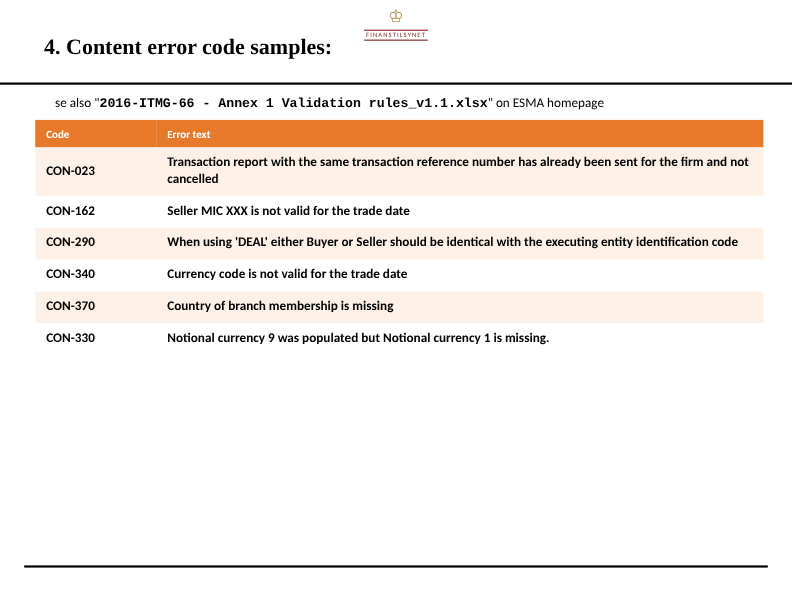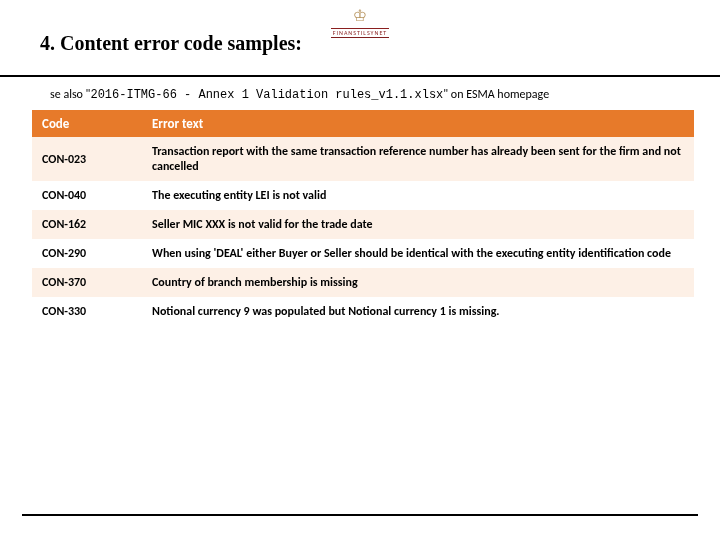--- a/index.html
+++ b/index.html
@@ -42,36 +42,36 @@
     font-family: Georgia, "Times New Roman", serif;
     font-weight: bold;
     font-size: 20px;
   }
   .subtext {
     padding: 10px 40px 8px 50px;
     font-size: 12px;
   }
   .sub-mono {
     font-family: "Courier New", monospace;
-    font-weight: normal;
+    font-weight: bold;
     font-size: 12px;
   }
   table {
     border-collapse: collapse;
     width: calc(100% - 58px);
     margin-left: 32px;
     margin-right: 26px;
   }
   thead th {
     background: #e77a2a;
     color: #fff;
     font-weight: bold;
     text-align: left;
     padding: 6px 10px;
-    font-size: 13px;
+    font-size: 10px;
   }
   tbody td {
     padding: 7px 10px;
     vertical-align: middle;
     font-weight: bold;
     font-size: 12px;
     line-height: 1.25;
   }
   tbody tr:nth-child(odd) td { background: #fdf0e6; }
   tbody tr:nth-child(even) td { background: #ffffff; }
@@ -106,30 +106,30 @@
       <th>Code</th>
       <th>Error text</th>
     </tr>
   </thead>
   <tbody id="tbody">
       <tr>
         <td class="code-col">CON-023</td>
         <td>Transaction report with the same transaction reference number has already been sent for the firm and not cancelled</td>
       </tr>
       <tr>
-        <td class="code-col">CON-040</td>
-        <td>The executing entity LEI is not valid</td>
-      </tr>
-      <tr>
         <td class="code-col">CON-162</td>
         <td>Seller MIC XXX is not valid for the trade date</td>
       </tr>
       <tr>
         <td class="code-col">CON-290</td>
         <td>When using 'DEAL' either Buyer or Seller should be identical with the executing entity identification code</td>
+      </tr>
+      <tr>
+        <td class="code-col">CON-340</td>
+        <td>Currency code is not valid for the trade date</td>
       </tr>
       <tr>
         <td class="code-col">CON-370</td>
         <td>Country of branch membership is missing</td>
       </tr>
       <tr>
         <td class="code-col">CON-330</td>
         <td>Notional currency 9 was populated but Notional currency 1 is missing.</td>
       </tr>
     </tbody>

